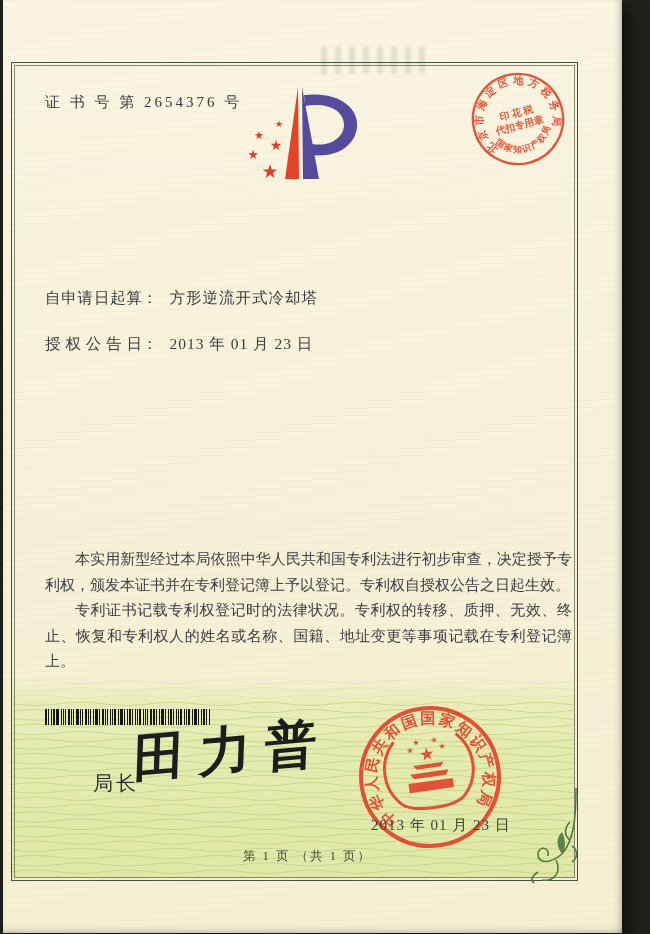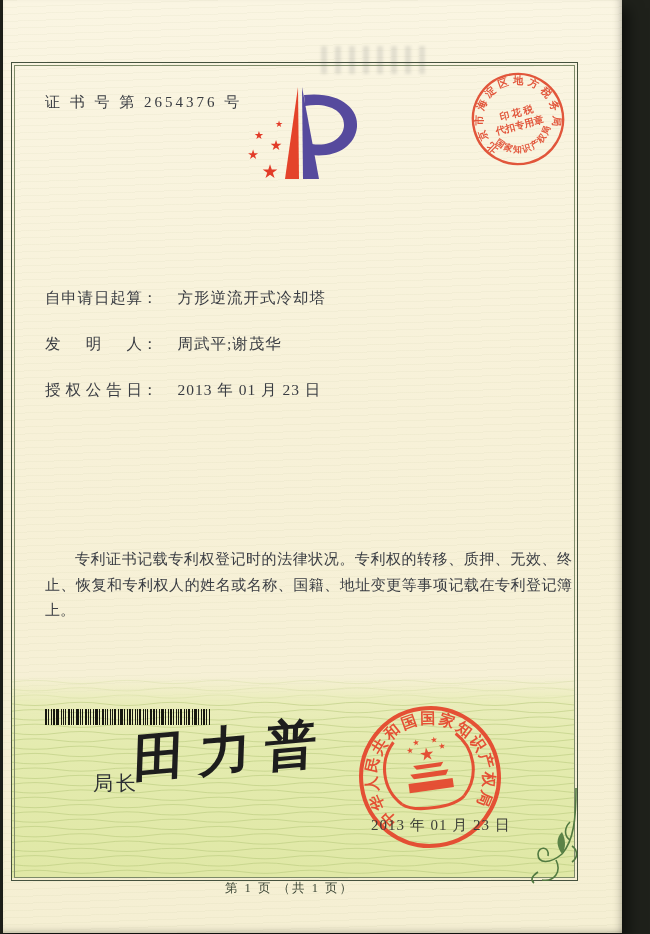--- a/index.html
+++ b/index.html
@@ -20,35 +20,35 @@
   .ghost{position:absolute;left:318px;top:46px;width:112px;height:28px;opacity:.14;filter:blur(1.5px);
          background:repeating-linear-gradient(90deg,#5a5e66 0 6px,transparent 6px 14px);}
   .logo{position:absolute;left:240px;top:82px;width:122px;height:102px;}
   .tax-seal{position:absolute;left:466px;top:70px;width:98px;height:98px;transform:rotate(-15deg);opacity:.92;}
   .title{position:absolute;left:8px;top:189px;width:565px;text-align:center;
          font-size:36px;font-weight:bold;letter-spacing:7px;color:#2a2c30;}
   .fields{position:absolute;left:42px;top:288px;width:520px;font-size:15.5px;color:#393c42;}
   .field-row{height:20px;margin-bottom:26px;white-space:nowrap;}
   .f-label{display:inline-block;width:97px;text-align:justify;text-align-last:justify;vertical-align:top;}
   .f-colon{display:inline-block;vertical-align:top;}
-  .f-value{display:inline-block;letter-spacing:1px;vertical-align:top;margin-left:16px;}
+  .f-value{display:inline-block;letter-spacing:1px;vertical-align:top;margin-left:8px;}
   .paras{position:absolute;left:42px;top:547px;width:527px;font-size:15px;line-height:25.6px;
          text-align:justify;color:#3a3d43;}
   .paras p{margin:0;text-indent:2em;}
   .barcode{position:absolute;left:42px;top:709px;width:180px;height:16px;font-size:0;}
   .barcode .bar{display:inline-block;height:16px;background:#17170f;vertical-align:top;}
   .role{position:absolute;left:90px;top:770px;font-size:20px;letter-spacing:3px;color:#2e3134;z-index:3;}
   .sig-name{position:absolute;left:130px;top:716px;font-size:52px;letter-spacing:14px;color:#1d1d1d;
             transform:rotate(-5deg) skewX(-7deg);z-index:3;font-weight:bold;}
   .issue-seal{position:absolute;left:351px;top:701px;width:152px;height:152px;transform:rotate(-8deg);
               opacity:.93;z-index:4;}
   .seal-date{position:absolute;left:368px;top:816px;font-size:15px;letter-spacing:1px;color:#3c3f37;z-index:5;}
   .ornament{position:absolute;left:523px;top:788px;width:54px;height:94px;z-index:2;}
-  .footer{position:absolute;left:4px;top:848px;width:565px;text-align:center;
-          font-size:12.5px;letter-spacing:2px;color:#3c4636;z-index:3;margin-top:32px;}
+  .footer{position:absolute;left:22px;top:848px;width:565px;text-align:center;
+          font-size:12.5px;letter-spacing:2px;color:#3c4636;z-index:3;}
 </style>
 </head>
 <body>
 
 <div class="page">
   <div class="paper">
 
     <div class="green-band">
       <svg id="waves" width="563" height="202">
           <path d="M0 6.0 q 23 -3.2 46 0 q 23 3.2 46 0 q 23 -3.2 46 0 q 23 3.2 46 0 q 23 -3.2 46 0 q 23 3.2 46 0 q 23 -3.2 46 0 q 23 3.2 46 0 q 23 -3.2 46 0 q 23 3.2 46 0 q 23 -3.2 46 0 q 23 3.2 46 0 q 23 -3.2 46 0" fill="none" stroke="#b2c676" stroke-width="0.8" opacity="0.25"></path>
@@ -122,30 +122,27 @@
       </svg>
     </div>
 
 
     <div class="fields">
         <div class="field-row">
     <span class="f-label">自申请日起算</span><span class="f-colon">：</span>
     <span class="f-value">方形逆流开式冷却塔</span>
   </div>
         <div class="field-row">
-    <span class="f-label">发明人</span><span class="f-colon">：</span>
-    <span class="f-value">周武平;谢茂华</span>
-  </div>
-        <div class="field-row">
     <span class="f-label">授权公告日</span><span class="f-colon">：</span>
     <span class="f-value">2013 年 01 月 23 日</span>
   </div>
       </div>
 
     <div class="paras">
+        <p>本实用新型经过本局依照中华人民共和国专利法进行初步审查，决定授予专利权，颁发本证书并在专利登记簿上予以登记。专利权自授权公告之日起生效。</p>
         <p>专利证书记载专利权登记时的法律状况。专利权的转移、质押、无效、终止、恢复和专利权人的姓名或名称、国籍、地址变更等事项记载在专利登记簿上。</p>
       </div>
 
     <div class="barcode" id="barcode"><span class="bar" style="width: 2px; margin-right: 1px;"></span><span class="bar" style="width: 1px; margin-right: 2px;"></span><span class="bar" style="width: 1px; margin-right: 1px;"></span><span class="bar" style="width: 2px; margin-right: 1px;"></span><span class="bar" style="width: 3px; margin-right: 2px;"></span><span class="bar" style="width: 1px; margin-right: 1px;"></span><span class="bar" style="width: 1px; margin-right: 1px;"></span><span class="bar" style="width: 1px; margin-right: 2px;"></span><span class="bar" style="width: 2px; margin-right: 1px;"></span><span class="bar" style="width: 1px; margin-right: 1px;"></span><span class="bar" style="width: 1px; margin-right: 2px;"></span><span class="bar" style="width: 3px; margin-right: 1px;"></span><span class="bar" style="width: 1px; margin-right: 1px;"></span><span class="bar" style="width: 1px; margin-right: 2px;"></span><span class="bar" style="width: 2px; margin-right: 1px;"></span><span class="bar" style="width: 1px; margin-right: 1px;"></span><span class="bar" style="width: 1px; margin-right: 2px;"></span><span class="bar" style="width: 1px; margin-right: 1px;"></span><span class="bar" style="width: 3px; margin-right: 1px;"></span><span class="bar" style="width: 1px; margin-right: 2px;"></span><span class="bar" style="width: 2px; margin-right: 1px;"></span><span class="bar" style="width: 1px; margin-right: 1px;"></span><span class="bar" style="width: 1px; margin-right: 2px;"></span><span class="bar" style="width: 1px; margin-right: 1px;"></span><span class="bar" style="width: 1px; margin-right: 1px;"></span><span class="bar" style="width: 2px; margin-right: 2px;"></span><span class="bar" style="width: 1px; margin-right: 1px;"></span><span class="bar" style="width: 3px; margin-right: 1px;"></span><span class="bar" style="width: 1px; margin-right: 2px;"></span><span class="bar" style="width: 1px; margin-right: 1px;"></span><span class="bar" style="width: 2px; margin-right: 1px;"></span><span class="bar" style="width: 1px; margin-right: 2px;"></span><span class="bar" style="width: 1px; margin-right: 1px;"></span><span class="bar" style="width: 1px; margin-right: 1px;"></span><span class="bar" style="width: 2px; margin-right: 2px;"></span><span class="bar" style="width: 1px; margin-right: 1px;"></span><span class="bar" style="width: 1px; margin-right: 1px;"></span><span class="bar" style="width: 1px; margin-right: 2px;"></span><span class="bar" style="width: 2px; margin-right: 1px;"></span><span class="bar" style="width: 2px; margin-right: 1px;"></span><span class="bar" style="width: 1px; margin-right: 2px;"></span><span class="bar" style="width: 1px; margin-right: 1px;"></span><span class="bar" style="width: 3px; margin-right: 1px;"></span><span class="bar" style="width: 1px; margin-right: 2px;"></span><span class="bar" style="width: 1px; margin-right: 1px;"></span><span class="bar" style="width: 2px; margin-right: 1px;"></span><span class="bar" style="width: 1px; margin-right: 2px;"></span><span class="bar" style="width: 1px; margin-right: 1px;"></span><span class="bar" style="width: 1px; margin-right: 1px;"></span><span class="bar" style="width: 2px; margin-right: 2px;"></span><span class="bar" style="width: 1px; margin-right: 1px;"></span><span class="bar" style="width: 1px; margin-right: 1px;"></span><span class="bar" style="width: 2px; margin-right: 2px;"></span><span class="bar" style="width: 1px; margin-right: 1px;"></span><span class="bar" style="width: 3px; margin-right: 1px;"></span><span class="bar" style="width: 1px; margin-right: 2px;"></span><span class="bar" style="width: 1px; margin-right: 1px;"></span><span class="bar" style="width: 2px; margin-right: 1px;"></span><span class="bar" style="width: 1px; margin-right: 2px;"></span><span class="bar" style="width: 1px; margin-right: 1px;"></span></div>
 
     <div class="role">局长</div>
     <div class="sig-name">田力普</div>
 
     <div class="issue-seal">
       <svg viewBox="0 0 150 150" width="152" height="152">

